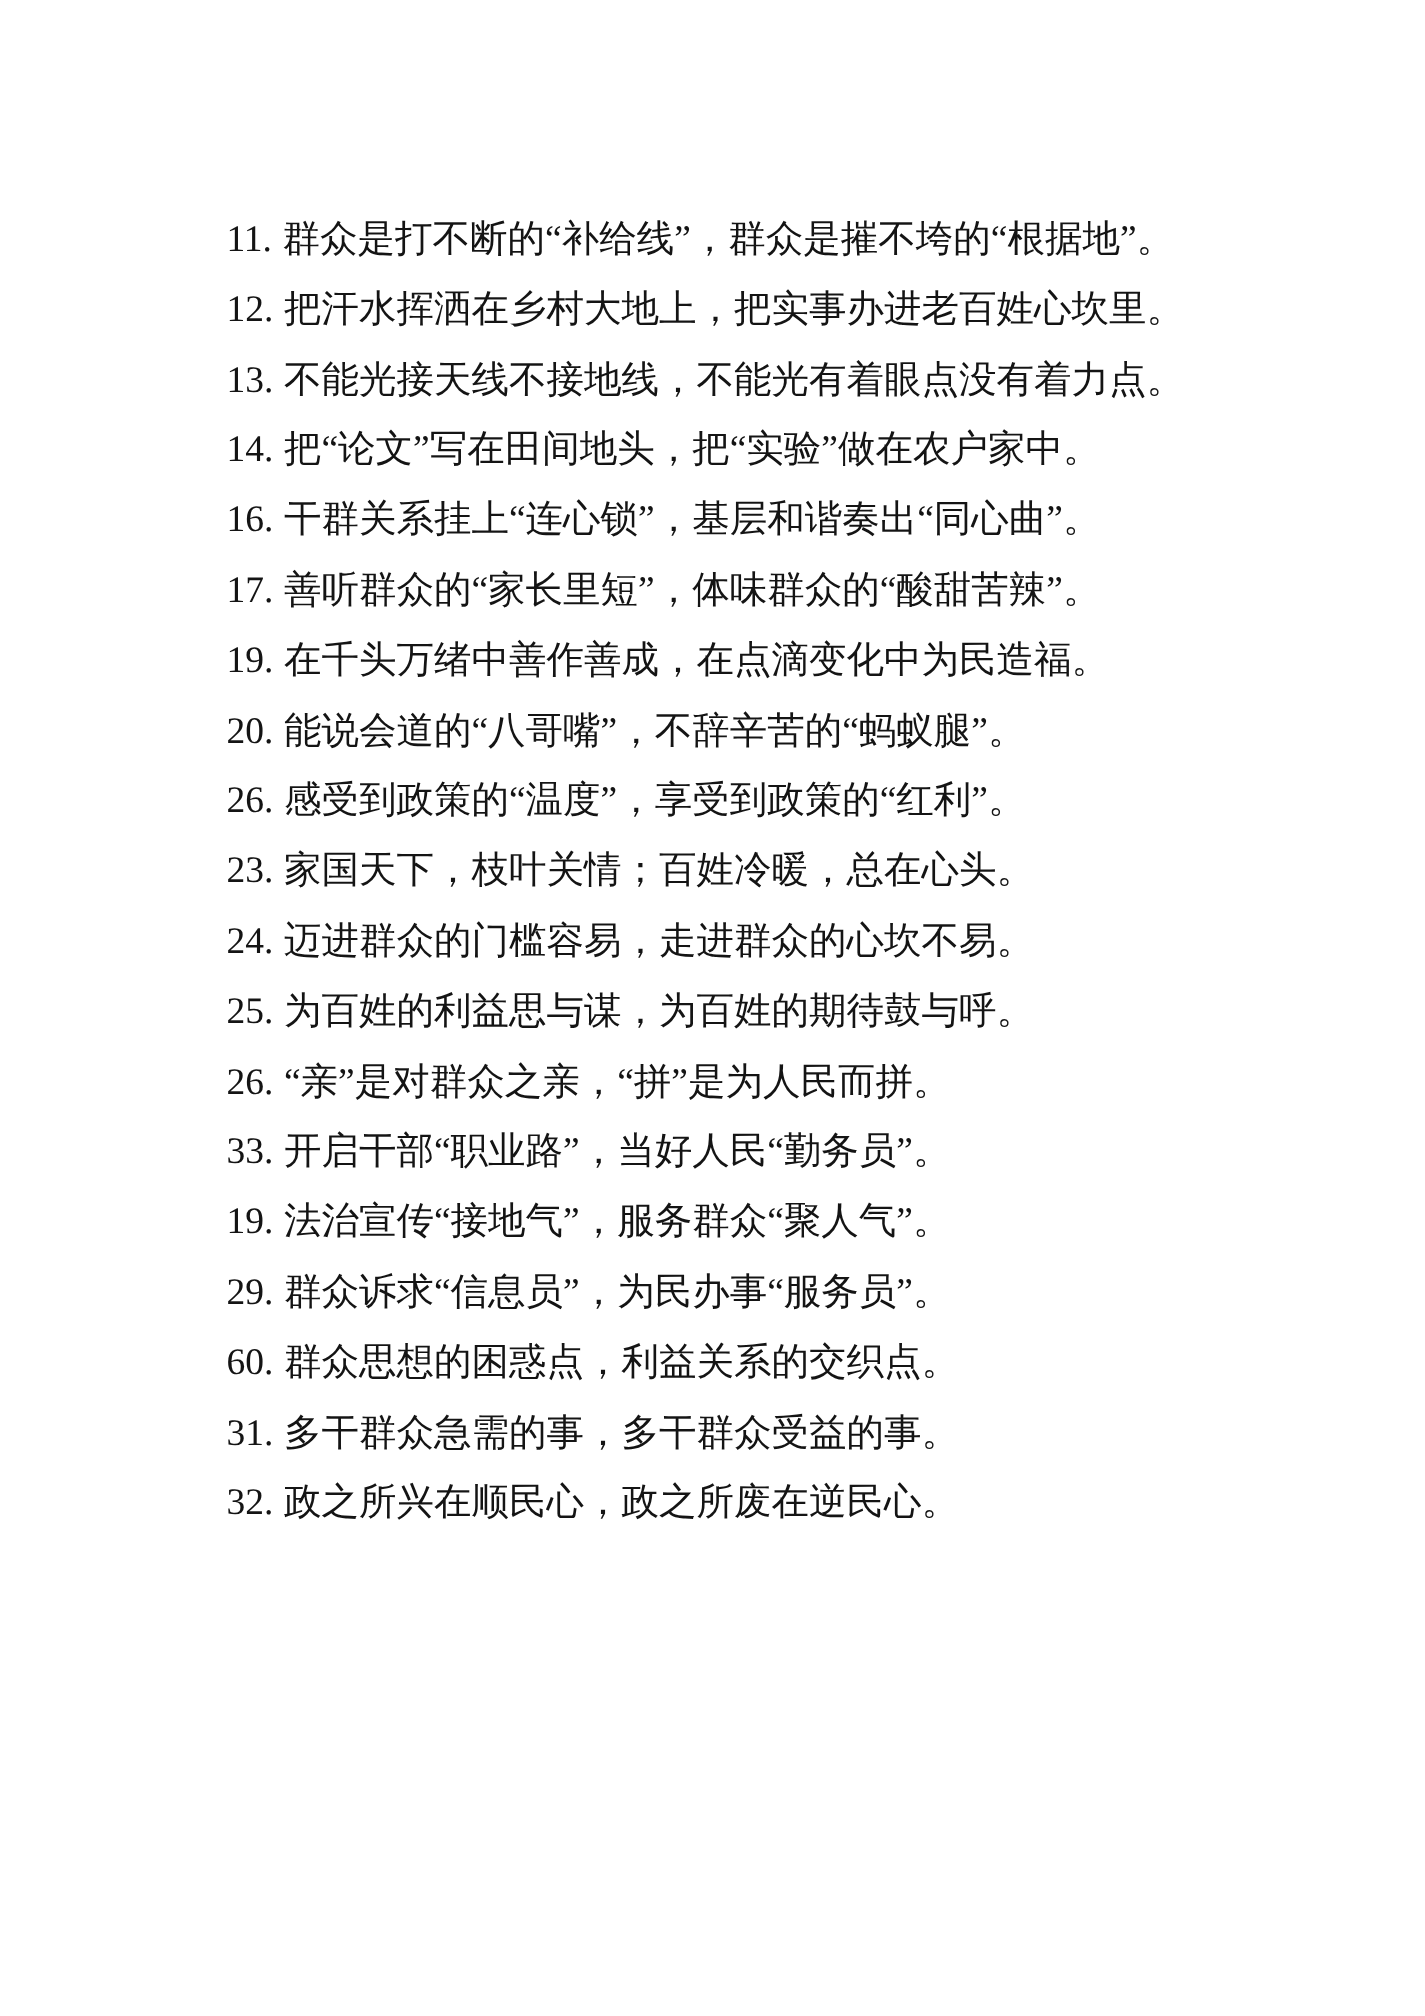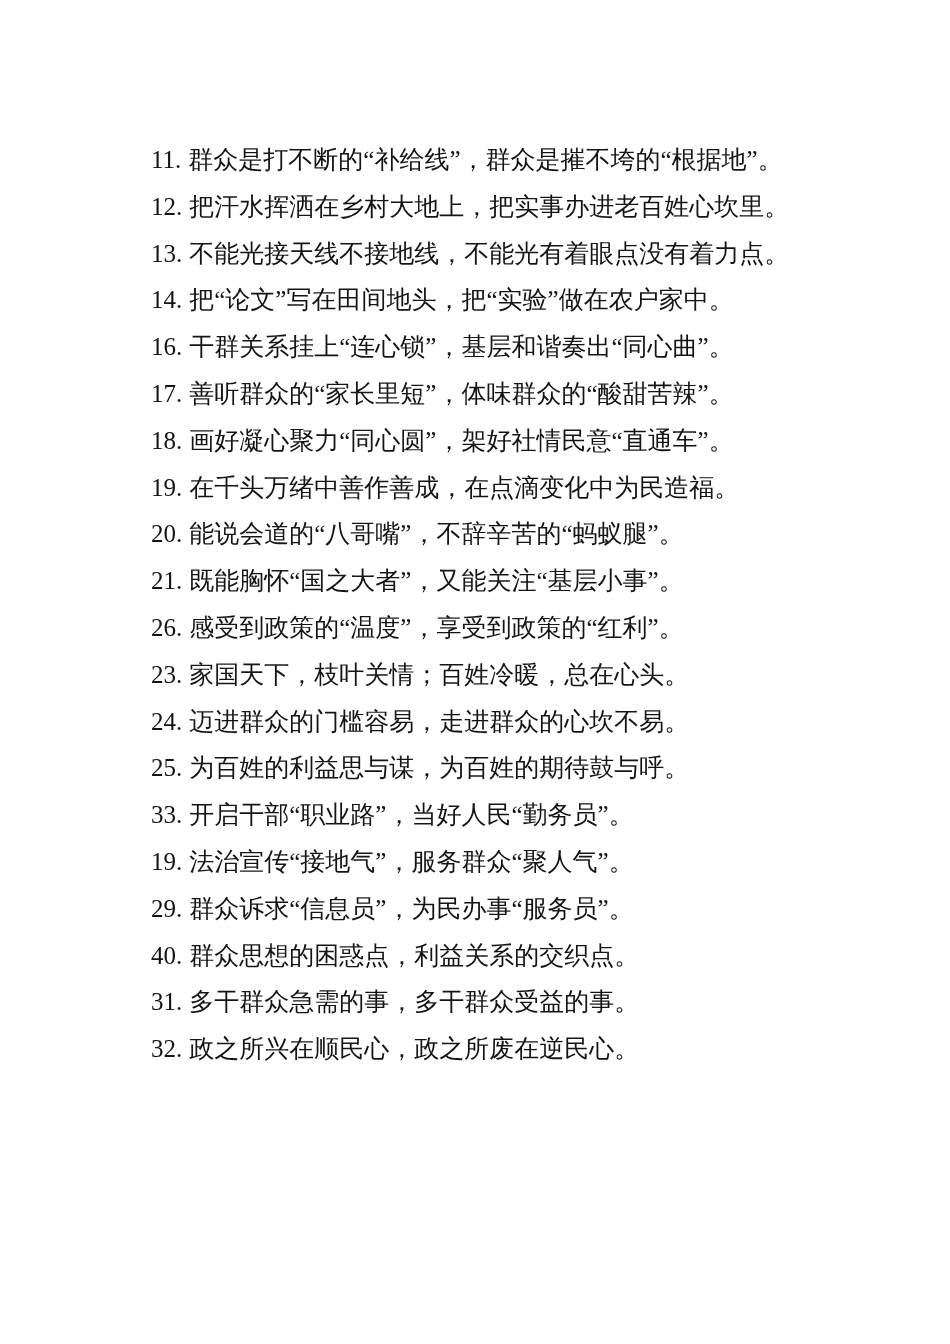--- a/index.html
+++ b/index.html
@@ -43,28 +43,27 @@
 <body>
 
 <div class="page">
   <div class="content">
     <p class="item"><span class="num">11.</span><span>群众是打不断的“补给线”，群众是摧不垮的“根据地”。</span></p>
     <p class="item"><span class="num">12.</span><span>把汗水挥洒在乡村大地上，把实事办进老百姓心坎里。</span></p>
     <p class="item"><span class="num">13.</span><span>不能光接天线不接地线，不能光有着眼点没有着力点。</span></p>
     <p class="item"><span class="num">14.</span><span>把“论文”写在田间地头，把“实验”做在农户家中。</span></p>
     <p class="item"><span class="num">16.</span><span>干群关系挂上“连心锁”，基层和谐奏出“同心曲”。</span></p>
     <p class="item"><span class="num">17.</span><span>善听群众的“家长里短”，体味群众的“酸甜苦辣”。</span></p>
-    <p class="item"><span class="num">18.</span><span>画好凝心聚力“同心圆”，架好社情民意“直通车”。</span></p>
     <p class="item"><span class="num">19.</span><span>在千头万绪中善作善成，在点滴变化中为民造福。</span></p>
     <p class="item"><span class="num">20.</span><span>能说会道的“八哥嘴”，不辞辛苦的“蚂蚁腿”。</span></p>
-    <p class="item"><span class="num">21.</span><span>既能胸怀“国之大者”，又能关注“基层小事”。</span></p>
     <p class="item"><span class="num">26.</span><span>感受到政策的“温度”，享受到政策的“红利”。</span></p>
     <p class="item"><span class="num">23.</span><span>家国天下，枝叶关情；百姓冷暖，总在心头。</span></p>
     <p class="item"><span class="num">24.</span><span>迈进群众的门槛容易，走进群众的心坎不易。</span></p>
     <p class="item"><span class="num">25.</span><span>为百姓的利益思与谋，为百姓的期待鼓与呼。</span></p>
+    <p class="item"><span class="num">26.</span><span>“亲”是对群众之亲，“拼”是为人民而拼。</span></p>
     <p class="item"><span class="num">33.</span><span>开启干部“职业路”，当好人民“勤务员”。</span></p>
     <p class="item"><span class="num">19.</span><span>法治宣传“接地气”，服务群众“聚人气”。</span></p>
     <p class="item"><span class="num">29.</span><span>群众诉求“信息员”，为民办事“服务员”。</span></p>
-    <p class="item"><span class="num">40.</span><span>群众思想的困惑点，利益关系的交织点。</span></p>
+    <p class="item"><span class="num">60.</span><span>群众思想的困惑点，利益关系的交织点。</span></p>
     <p class="item"><span class="num">31.</span><span>多干群众急需的事，多干群众受益的事。</span></p>
     <p class="item"><span class="num">32.</span><span>政之所兴在顺民心，政之所废在逆民心。</span></p>
   </div>
 </div>
 
 </body></html>

